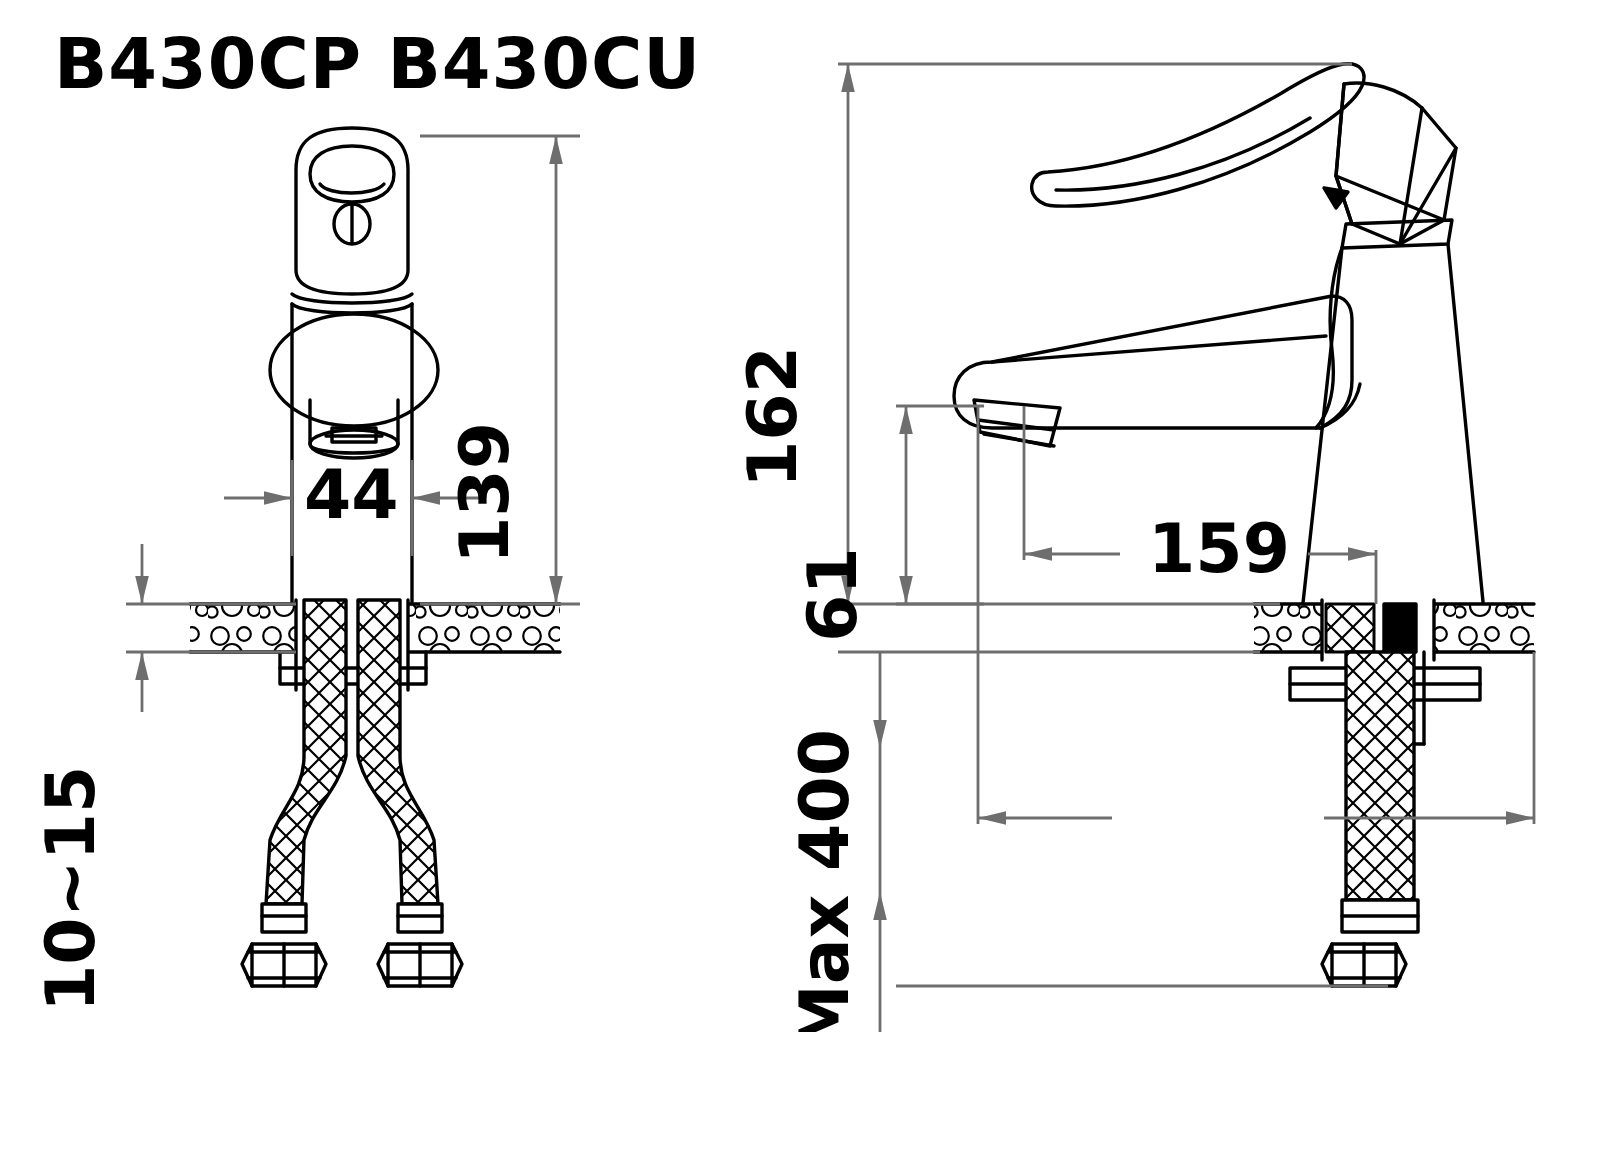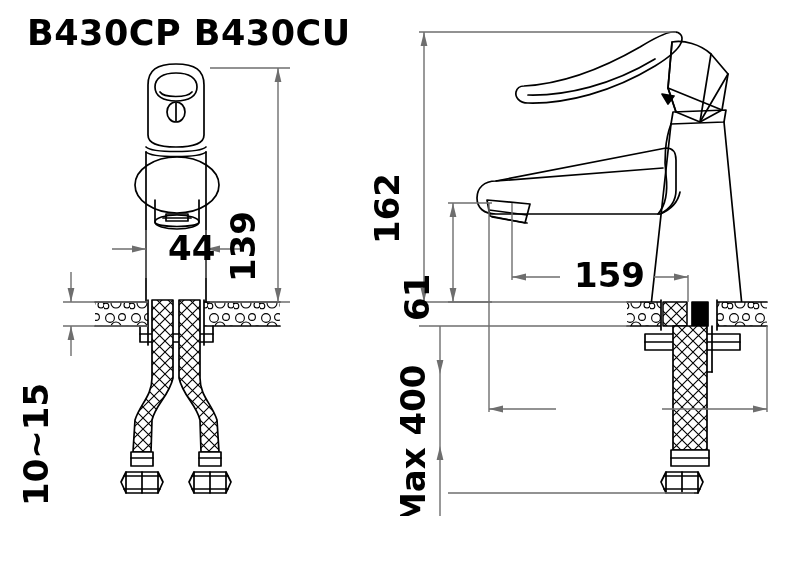--- a/index.html
+++ b/index.html
@@ -263,21 +263,21 @@
         <path d="M448,493 L694,493"></path>
         <path d="M440,493 L440,446" marker-end="url(#arrR)"></path>
         <path d="M440,374 L440,446"></path>
         <path d="M440,493 L440,522"></path>
       </g>
     </g>
   </svg>
 
   <div class="dimtext vert" style="left:260px; top:248px;">139</div>
 
-  <div class="dimtext" style="left:168px; top:231px;">44</div>
+  <div class="dimtext" style="left:152px; top:231px;">44</div>
 
   <div class="dimtext vert" style="left:53px; top:472px;">10~15</div>
 
   <div class="dimtext vert" style="left:404px; top:210px;">162</div>
 
   <div class="dimtext vert" style="left:434px; top:287px;">61</div>
 
   <div class="dimtext" style="left:574px; top:258px;">159</div>
 
 

